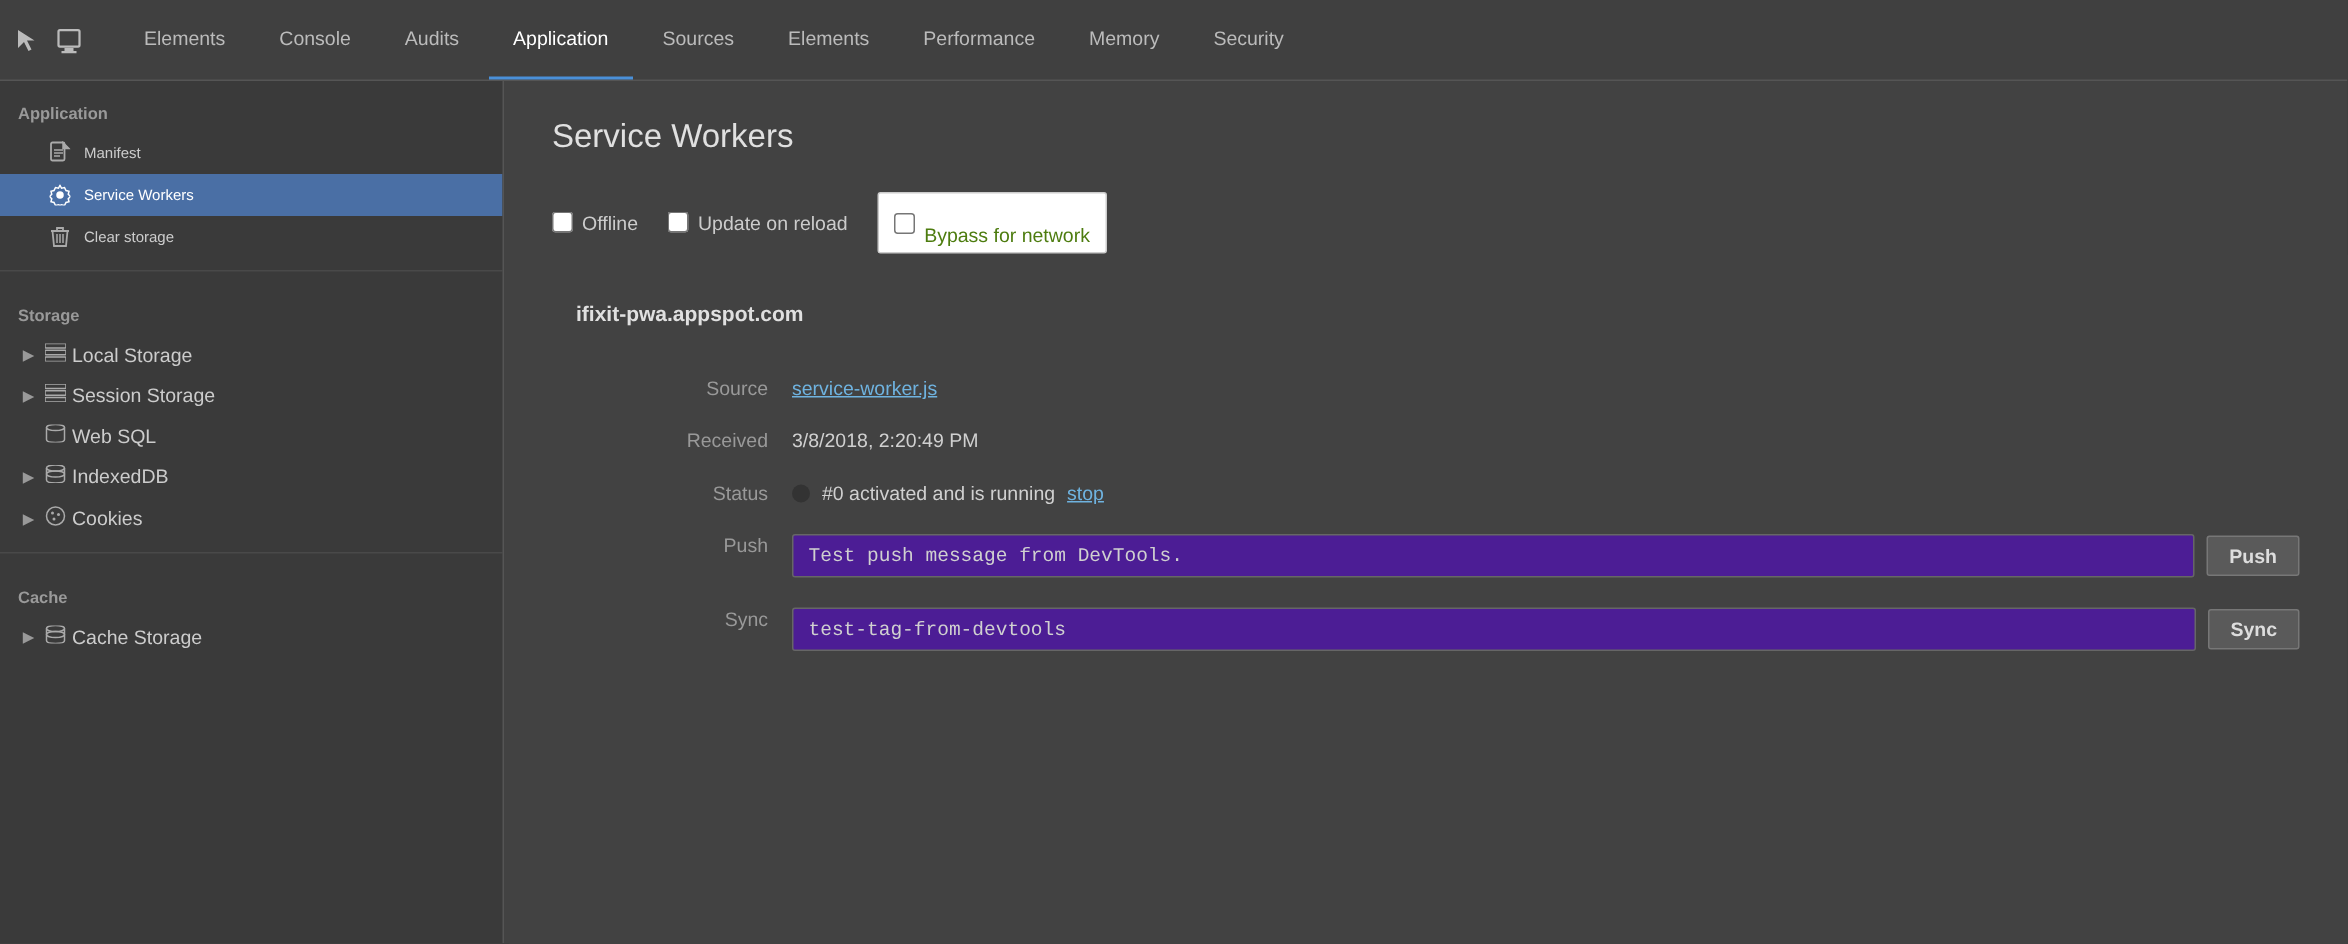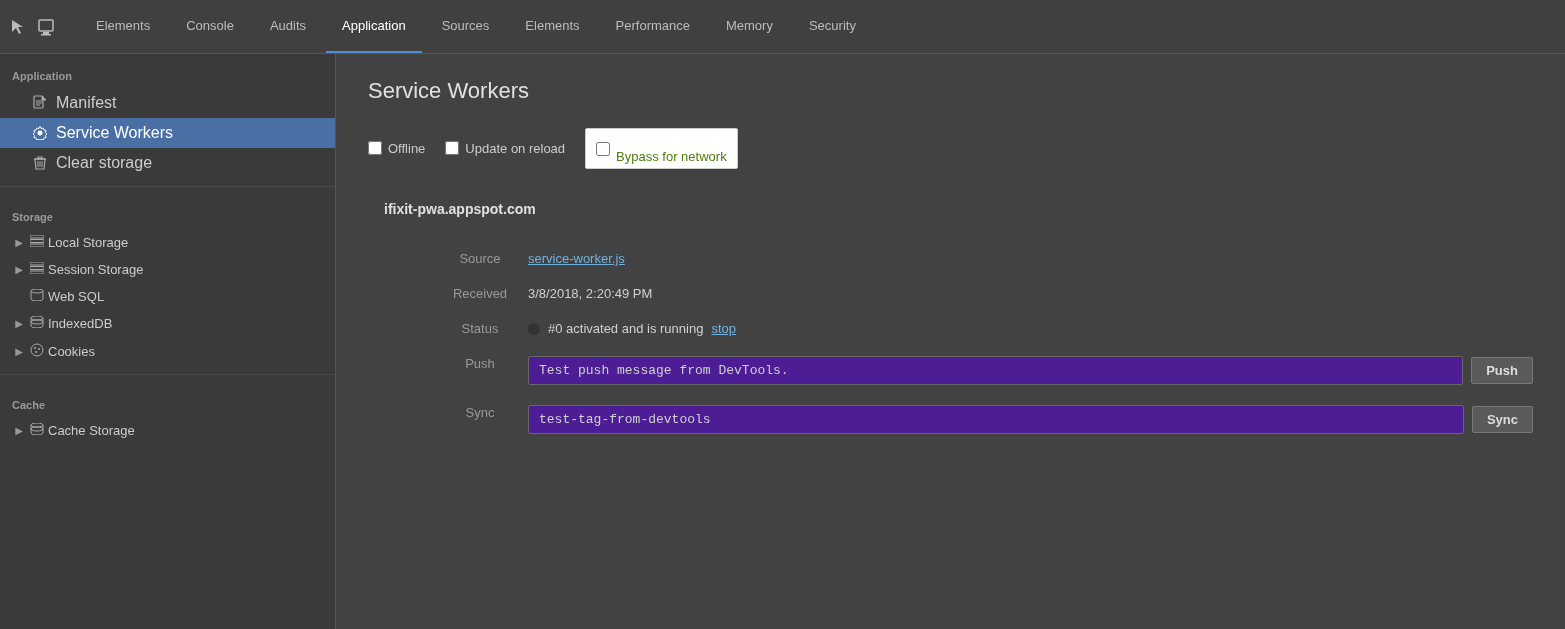--- a/index.html
+++ b/index.html
@@ -86,21 +86,21 @@
       text-transform: none;
       letter-spacing: 0;
     }
 
     .sidebar-item {
       display: flex;
       align-items: center;
       padding: 6px 12px 6px 32px;
       cursor: pointer;
       color: #ccc;
-      font-size: 16px;
+      font-size: 10px;
       gap: 8px;
     }
     .sidebar-item.active {
       background: #4a6fa5;
       color: #fff;
     }
     .sidebar-item.indented {
       padding-left: 32px;
     }
     .sidebar-item .item-icon {
@@ -201,21 +201,21 @@
     .info-table {
       display: grid;
       grid-template-columns: 80px 1fr;
       gap: 0;
       margin-left: 80px;
     }
 
     .info-label {
       color: #999;
       padding: 10px 16px 10px 0;
-      text-align: center;
+      text-align: right;
       font-size: 13px;
       align-self: start;
     }
 
     .info-value {
       color: #d0d0d0;
       padding: 10px 0;
       font-size: 13px;
       align-self: start;
     }

